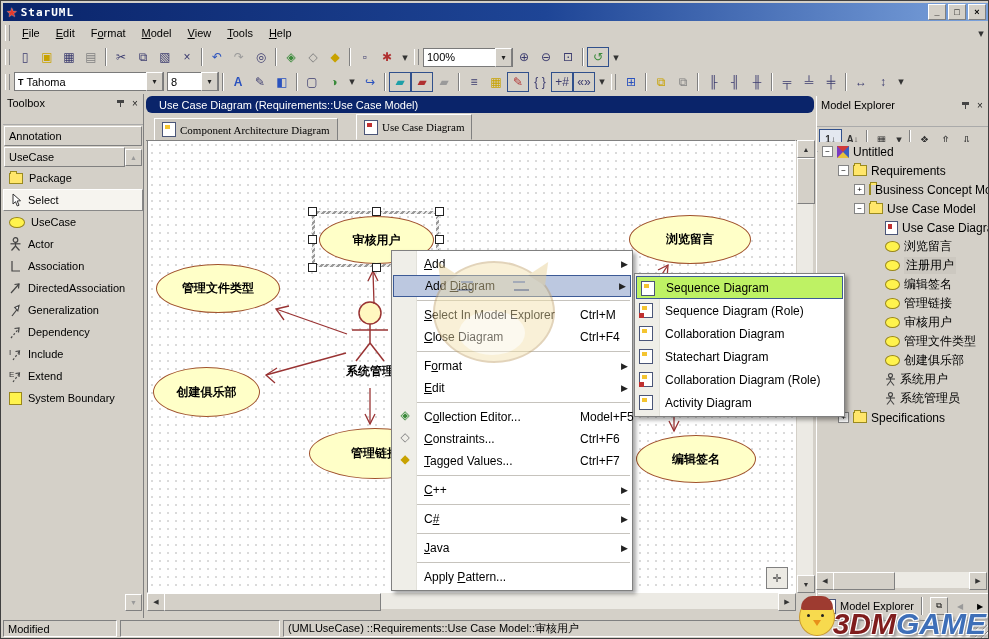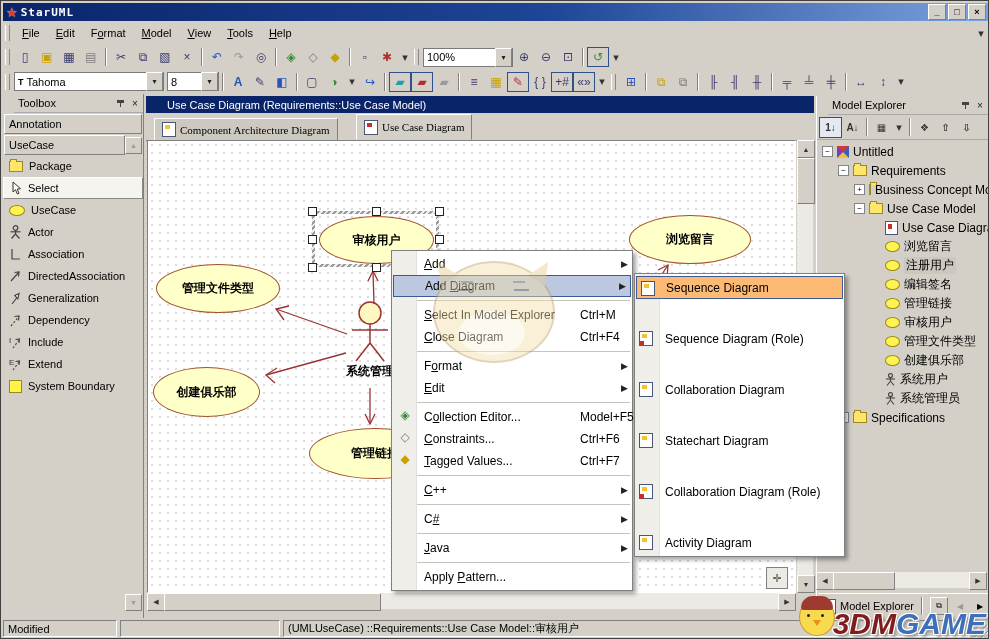--- a/index.html
+++ b/index.html
@@ -38,38 +38,38 @@
   .tsep{width:1px;height:18px;background:#808080;border-right:1px solid #fff;margin:0 3px;}
   .boxed{border:1px solid #30508C;width:20px;height:18px;}
   .dis{color:#9a9a9a;}
   .c-yel{color:#C8A200}.c-red{color:#B03030}.c-grn{color:#3A8A3A}.c-blue{color:#2A52BE}.c-cyan{color:#1FA0A8}.c-gray{color:#808080}
   .combo{background:#fff;border:1px solid #7a7a7a;height:19px;display:flex;align-items:center;font-size:11px;padding:0 0 0 3px;box-sizing:border-box;}
   .combo .dd{width:15px;height:17px;background:#D4D0C8;border-top:1px solid #fff;border-left:1px solid #fff;border-right:1px solid #808080;border-bottom:1px solid #808080;margin-left:auto;display:flex;align-items:center;justify-content:center;font-size:8px;color:#222;}
   .smalltxt{font-size:9px;font-weight:bold;}
 
   
   #toolbox{left:2px;top:93px;width:141px;height:524px;background:#D4D0C8;border-right:1px solid #808080;box-sizing:border-box;}
-  .p-head{height:18px;display:flex;align-items:center;padding:0 2px 0 4px;border-bottom:1px solid #aaa;margin-left:11px;}
+  .p-head{height:18px;display:flex;align-items:center;padding:0 2px 12px 4px;border-bottom:1px solid #aaa;}
   .p-head .ttl{flex:1;}
   .pin{width:11px;height:11px;position:relative;margin-right:3px;}
   .pin::before{content:"";position:absolute;left:2px;top:2px;width:7px;height:3px;background:#444;}
   .pin::after{content:"";position:absolute;left:5px;top:5px;width:1px;height:4px;background:#444;}
   .xbtn{width:12px;height:12px;display:flex;align-items:center;justify-content:center;font-size:10px;color:#222;}
   .grpbtn{height:18px;display:flex;align-items:center;padding:0 4px;background:#D4D0C8;margin:1px 1px 0 1px;}
   .tb-item{height:22px;display:flex;align-items:center;padding:0 2px 0 6px;gap:6px;}
   .tb-item.selected{background:#F6F4EF;border:1px solid;border-color:#fff #888 #888 #fff;height:20px;}
   .scrbtn{width:15px;height:15px;background:#D4D0C8;display:flex;align-items:center;justify-content:center;font-size:7px;color:#9a9a9a;}
   .folder{width:12px;height:9px;background:#FFE66A;border:1px solid #9a8a20;position:relative;}
   .folder::before{content:"";position:absolute;left:0;top:-3px;width:5px;height:2px;background:#FFE66A;border:1px solid #9a8a20;border-bottom:none;}
   .oval{width:14px;height:9px;background:#FFF34D;border:1px solid #99871a;border-radius:50%;}
   .ybox{width:11px;height:11px;background:#FFF34D;border:1px solid #99871a;}
 
   
   #center{left:145px;top:95px;width:668px;height:522px;}
-  #dheader{height:17px;background:#0A246A;color:#fff;display:flex;align-items:center;padding-left:21px;}
+  #dheader{height:17px;background:#0A246A;color:#fff;display:flex;align-items:center;padding-left:13px;border-radius:6px;}
   #tabbar{height:27px;position:relative;border-bottom:1px solid #808080;font-family:Liberation Serif, serif;}
   .tab{position:absolute;bottom:0;height:21px;display:flex;align-items:center;gap:4px;padding:0 7px;
        border-top:1px solid #fff;border-left:1px solid #fff;border-right:1px solid #808080;background:#CDC9C1;}
   .tab.active{height:24px;background:#D4D0C8;border-bottom:1px solid #D4D0C8;z-index:2;}
   .mdoc{width:12px;height:13px;background:#fff;border:1px solid #4A5578;position:relative;}
   .mdoc::after{content:"";position:absolute;left:2px;top:2px;width:5px;height:4px;background:#F4C430;}
   .mdoc.roleb::before{content:"";position:absolute;left:-1px;bottom:-1px;width:5px;height:5px;background:#C03030;}
   .mdoc.redfig::after{background:#C03030;}
   #canvas{position:absolute;left:1px;top:44px;width:649px;height:453px;background:#fff;overflow:hidden;
     background-image:radial-gradient(circle,#DADADA 1px,transparent 1px);background-size:8px 8px;
@@ -123,23 +123,23 @@
   .menu::before{content:"";position:absolute;left:0;top:0;bottom:0;width:24px;background:#EFEEE8;border-right:1px solid #E2E1DA;}
   #ctxmenu{left:390px;top:249px;width:242px;box-sizing:border-box;}
   #ctxsub{left:633px;top:272px;width:211px;box-sizing:border-box;z-index:31;}
   .mi{position:relative;height:22px;display:flex;align-items:center;padding:0 4px 0 32px;font-size:12px;box-sizing:border-box;}
   .mi .mic{position:absolute;left:3px;top:2px;width:20px;display:flex;justify-content:center;font-size:12px;}
   .mi .ml{flex:1;white-space:nowrap;}
   .mi .msc{width:48px;text-align:left;}
   .mi .mar{width:10px;text-align:right;font-size:9px;color:#222;}
   .mi.hl{background:#BCC8E0;border:1px solid #3C5A96;margin:0 1px;padding-left:31px;height:22px;}
   .msep{height:1px;background:#C6C3BD;margin:3px 2px;}
-  .smi{position:relative;height:23px;display:flex;align-items:center;padding:0 6px 0 30px;font-size:12px;box-sizing:border-box;margin-top:28px;}
+  .smi{position:relative;height:23px;display:flex;align-items:center;padding:0 6px 0 30px;font-size:12px;box-sizing:border-box;}
   .smi .sic{position:absolute;left:4px;top:4px;}
-  .smi.hl{background:#fdba74;border:1px solid #3C5A96;margin:0 1px;padding-left:29px;}
+  .smi.hl{background:#bef264;border:1px solid #3C5A96;margin:0 1px;padding-left:29px;}
 
   
   #wm-center{position:absolute;left:424px;top:252px;width:136px;height:110px;opacity:.45;z-index:40;pointer-events:none;}
   .chickbody{position:absolute;left:8px;top:8px;width:118px;height:98px;background:#F2E0A8;border:2px solid #C0A068;border-radius:50%;}
   .chickbelly{position:absolute;left:34px;top:58px;width:66px;height:44px;background:#FAF2DC;border-radius:50%;}
   .wing{position:absolute;width:0;height:0;border:10px solid transparent;}
   .wingL{left:6px;top:-2px;border-bottom:22px solid #E6CE90;transform:rotate(-32deg);}
   .wingR{right:6px;top:-2px;border-bottom:22px solid #E6CE90;transform:rotate(32deg);}
   .eye{position:absolute;top:36px;width:15px;height:2px;background:#666;}
   .brow{position:absolute;top:28px;width:12px;height:2px;background:#888;}

